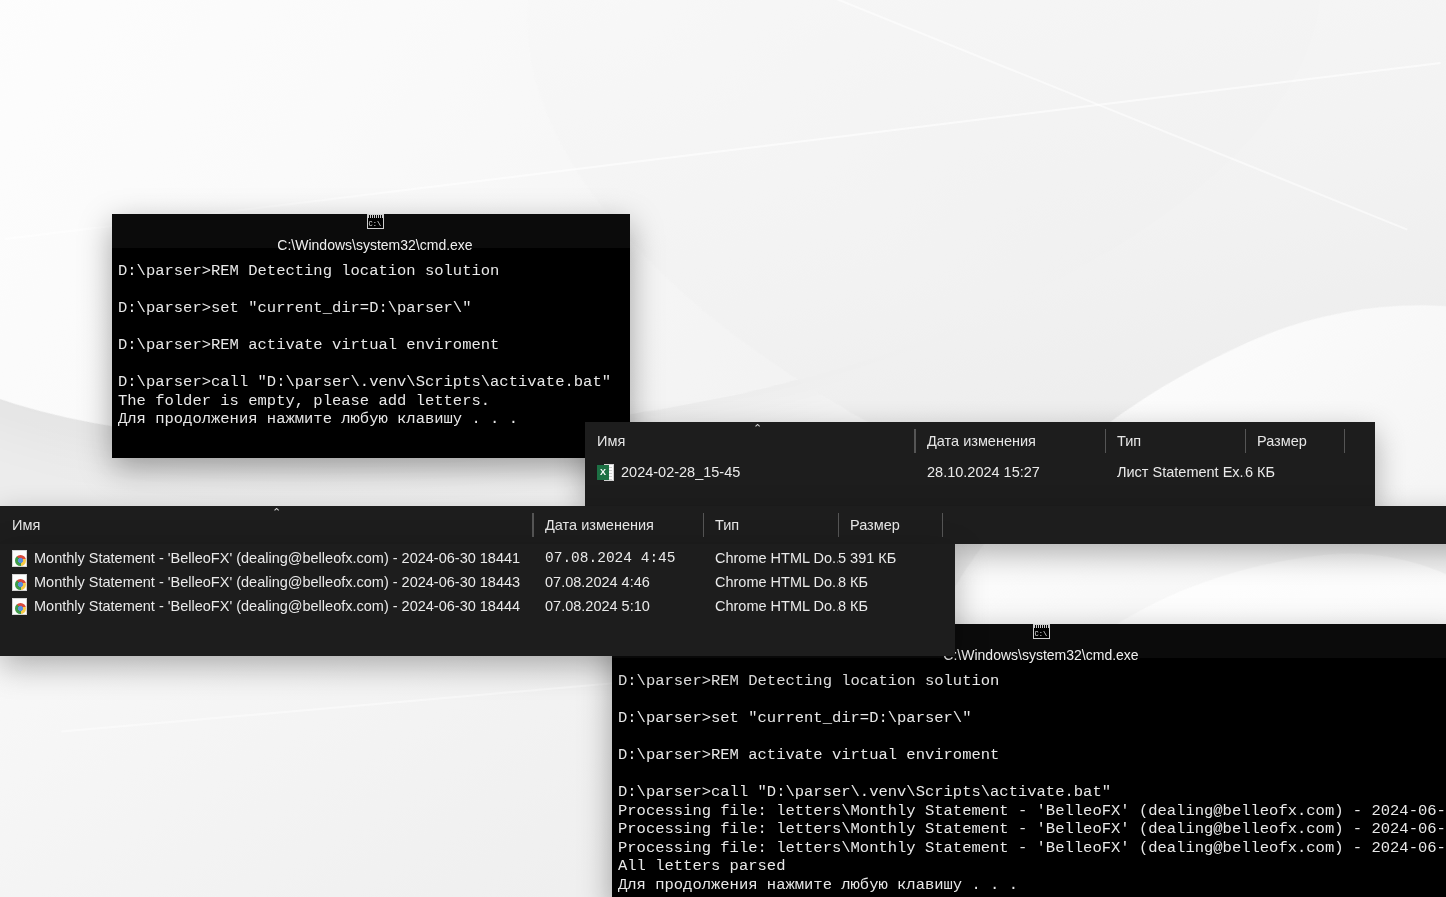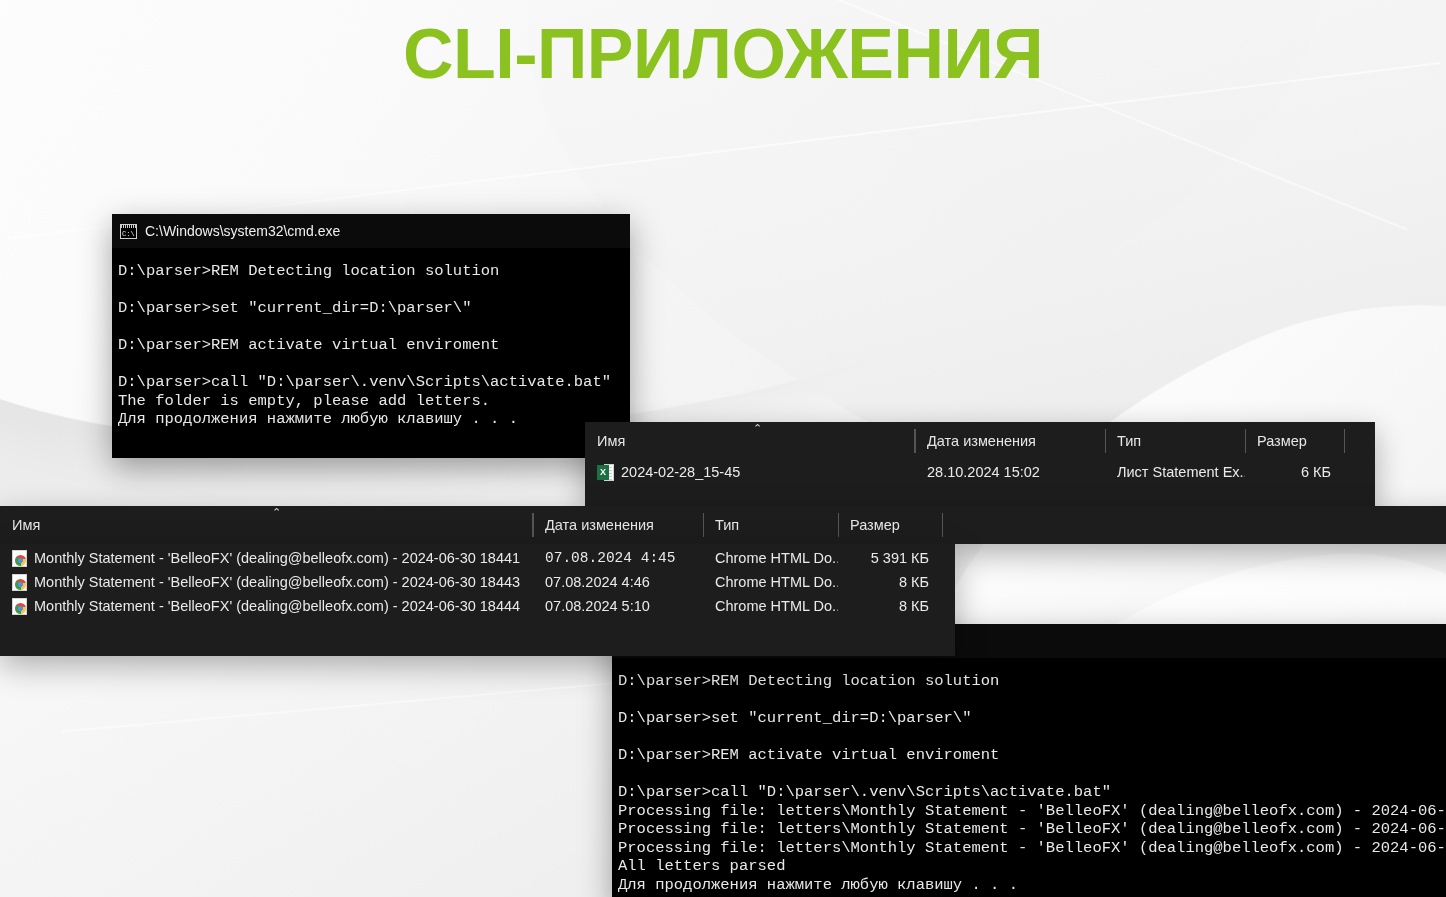--- a/index.html
+++ b/index.html
@@ -106,20 +106,21 @@
     box-shadow: 0 10px 30px rgba(0,0,0,0.35);
     overflow: hidden;
   }
   .cmd-title {
     height: 34px;
     background: #0b0b0b;
     display: flex;
     align-items: center;
     padding-left: 8px;
     gap: 8px;
+    flex-direction: column;
   }
   .cmd-title .label {
     color: #f0f0f0;
     font-size: 14px;
     font-family: "Liberation Sans", sans-serif;
     white-space: nowrap;
   }
   .cmd-icon {
     width: 17px; height: 15px;
     background: #000;
@@ -204,21 +205,21 @@
   .exp-rows { background: #1d1d1d; }
   .exp-row {
     display: flex;
     align-items: center;
     height: 24px;
     color: #eaeaea;
     font-size: 14.5px;
     white-space: nowrap;
   }
   .exp-row .cell { padding-left: 12px; display:flex; align-items:center; gap:7px; overflow:hidden;}
-  .exp-row .cell.num { justify-content: flex-end; padding-right: 14px; padding-left: 0;}
+  .exp-row .cell.num { justify-content: flex-start; padding-right: 14px; padding-left: 0;}
 
   
   .ic-chrome {
     width: 15px; height: 17px; flex: none;
     background: #fdfdfd;
     border: 1px solid #d4d4d4;
     position: relative;
   }
   .ic-chrome::after {
     content: "";
@@ -260,21 +261,20 @@
   <div class="swoosh sw1"></div>
   <div class="swoosh sw2"></div>
   <div class="swoosh sw3"></div>
   <div class="swoosh sw4"></div>
   <div class="swoosh sw5"></div>
   <div class="edge-line el1"></div>
   <div class="edge-line el2"></div>
   <div class="edge-line el3"></div>
 
   <div class="heading">
-    <span class="line2">CLI-ПРИЛОЖЕНИЯ</span>
   </div>
 
   <div class="win" id="cmd-top" style="left:112px; top:214px; width:518px; height:244px;">
     <div class="cmd-title">
       <span class="cmd-icon"></span>
       <span class="label">C:\Windows\system32\cmd.exe</span>
     </div>
     <div class="cmd-body" id="cmd-top-body"><span class="row">D:\parser&gt;REM Detecting location solution</span><span class="blank"></span><span class="row">D:\parser&gt;set "current_dir=D:\parser\"</span><span class="blank"></span><span class="row">D:\parser&gt;REM activate virtual enviroment</span><span class="blank"></span><span class="row">D:\parser&gt;call "D:\parser\.venv\Scripts\activate.bat"</span><span class="row">The folder is empty, please add letters.</span><span class="row">Для продолжения нажмите любую клавишу . . .</span></div>
   </div>
 
@@ -297,21 +297,21 @@
     <div class="exp-rows" id="exp-result-rows">
         <div class="exp-row">
           <div class="cell" style="width:330px;">
             <span class="ic-xls">
               <span class="sheet"></span>
               <span class="x">X</span>
             </span>
             <span>2024-02-28_15-45</span>
           </div>
           <div class="cell" style="width:190px;">
-            <span>28.10.2024 15:02</span>
+            <span>28.10.2024 15:27</span>
           </div>
           <div class="cell" style="width:140px;">
             <span>Лист Statement Ex...</span>
           </div>
           <div class="cell num" style="width:100px;">
             <span>6 КБ</span>
           </div>
         </div>
       </div>
   </div>

